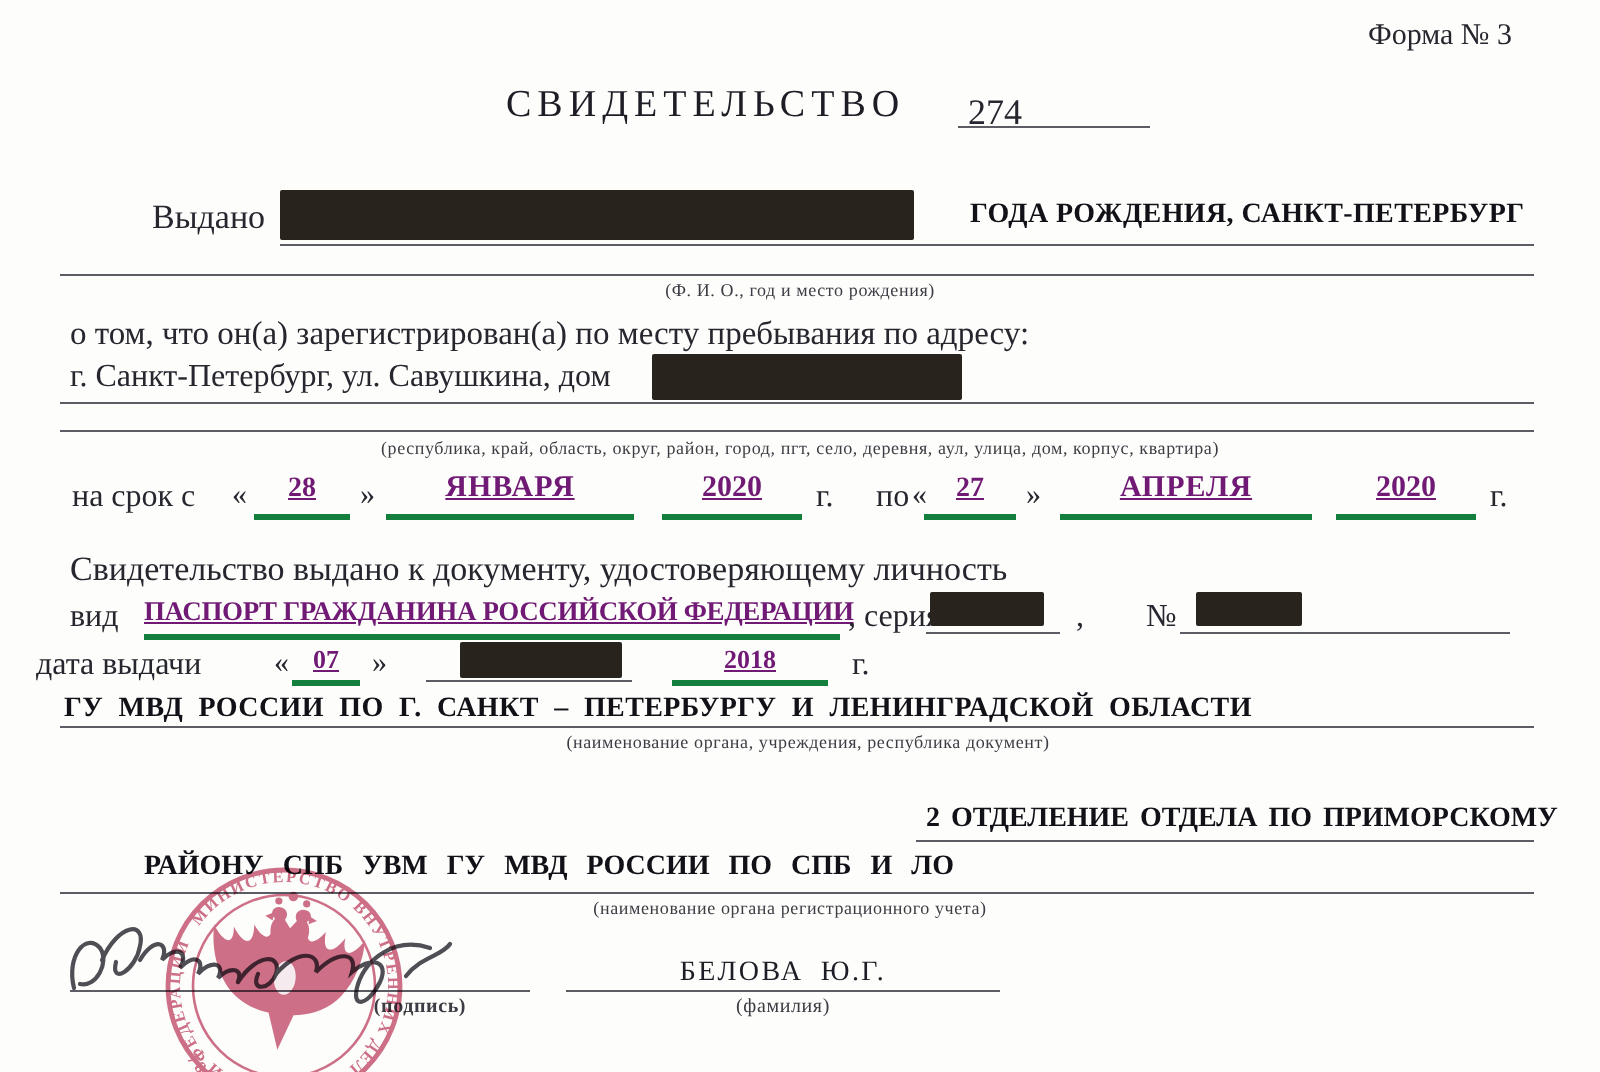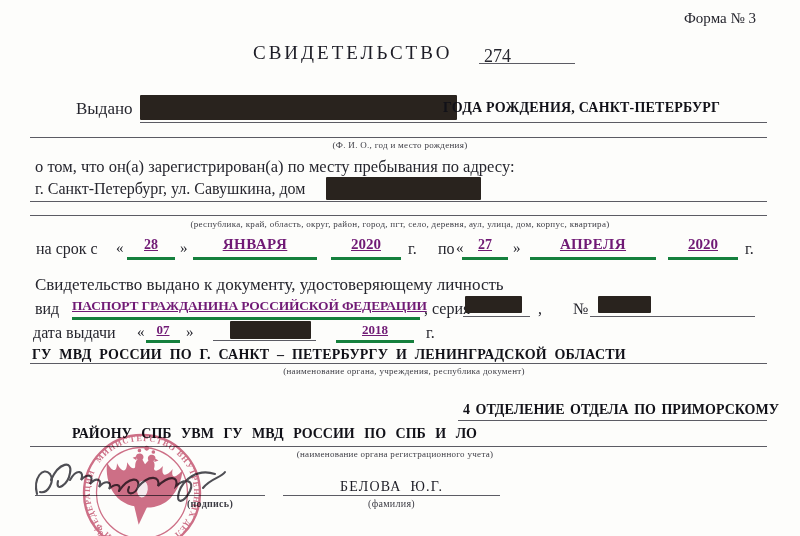--- a/index.html
+++ b/index.html
@@ -30,21 +30,21 @@
 <div class="page">
 
   <div class="abs" style="top:10px;right:44px;font-size:15px;">Форма № 3</div>
 
   <div class="abs title" style="left:253px;top:42px;">СВИДЕТЕЛЬСТВО</div>
   <div class="abs" style="left:484px;top:46px;font-size:18px;">274</div>
   <div class="line" style="left:479px;top:63px;width:96px;"></div>
 
   <div class="abs" style="left:76px;top:99px;font-size:17px;">Выдано</div>
   <div class="redact" style="left:140px;top:95px;width:317px;height:25px;"></div>
-  <div class="abs bold" style="left:443px;top:100px;font-size:14px;letter-spacing:.2px;">ГОДА РОЖДЕНИЯ, САНКТ-ПЕТЕРБУРГ</div>
+  <div class="abs bold" style="left:485px;top:100px;font-size:14px;letter-spacing:.2px;">ГОДА РОЖДЕНИЯ, САНКТ-ПЕТЕРБУРГ</div>
   <div class="line" style="left:140px;top:122px;width:627px;"></div>
   <div class="line" style="left:30px;top:137px;width:737px;"></div>
   <div class="cap" style="left:150px;top:140px;width:500px;">(Ф. И. О., год и место рождения)</div>
 
   <div class="abs body-t" style="left:35px;top:157px;">о том, что он(а) зарегистрирован(а) по месту пребывания по адресу:</div>
   <div class="abs" style="left:35px;top:180px;font-size:16px;">г. Санкт-Петербург, ул. Савушкина, дом</div>
   <div class="redact" style="left:326px;top:177px;width:155px;height:23px;"></div>
   <div class="line" style="left:30px;top:201px;width:737px;"></div>
   <div class="line" style="left:30px;top:215px;width:737px;"></div>
   <div class="cap" style="left:100px;top:219px;width:600px;">(республика, край, область, округ, район, город, пгт, село, деревня, аул, улица, дом, корпус, квартира)</div>
@@ -69,34 +69,34 @@
   <div class="abs" style="left:35px;top:300px;font-size:16px;">вид</div>
   <div class="ufield" style="left:72px;top:298px;width:348px;height:19px;font-size:13.5px;letter-spacing:-0.2px;">ПАСПОРТ ГРАЖДАНИНА РОССИЙСКОЙ ФЕДЕРАЦИИ</div>
   <div class="abs" style="left:424px;top:300px;font-size:16px;">, серия</div>
   <div class="line" style="left:463px;top:316px;width:67px;"></div>
   <div class="redact" style="left:465px;top:296px;width:57px;height:17px;"></div>
   <div class="abs" style="left:538px;top:300px;font-size:16px;">,</div>
   <div class="abs" style="left:573px;top:300px;font-size:16px;">№</div>
   <div class="line" style="left:590px;top:316px;width:165px;"></div>
   <div class="redact" style="left:598px;top:296px;width:53px;height:17px;"></div>
 
-  <div class="abs" style="left:33px;top:324px;font-size:16px;text-align:right;">дата выдачи</div>
+  <div class="abs" style="left:18px;top:324px;font-size:16px;text-align:right;">дата выдачи</div>
   <div class="abs" style="left:137px;top:324px;font-size:15px;">«</div>
   <div class="ufield" style="left:146px;top:322px;width:34px;height:18px;font-size:13px;">07</div>
   <div class="abs" style="left:186px;top:324px;font-size:15px;">»</div>
   <div class="line" style="left:213px;top:340px;width:103px;"></div>
   <div class="redact" style="left:230px;top:321px;width:81px;height:18px;"></div>
   <div class="ufield" style="left:336px;top:322px;width:78px;height:18px;font-size:13px;">2018</div>
   <div class="abs" style="left:426px;top:324px;font-size:16px;">г.</div>
 
   <div class="abs bold" style="left:32px;top:347px;font-size:14px;word-spacing:4px;letter-spacing:.2px;">ГУ МВД РОССИИ ПО Г. САНКТ – ПЕТЕРБУРГУ И ЛЕНИНГРАДСКОЙ ОБЛАСТИ</div>
   <div class="line" style="left:30px;top:363px;width:737px;"></div>
   <div class="cap" style="left:154px;top:366px;width:500px;">(наименование органа, учреждения, республика документ)</div>
 
-  <div class="abs bold" style="left:463px;top:402px;font-size:14px;word-spacing:2px;">4 ОТДЕЛЕНИЕ ОТДЕЛА ПО ПРИМОРСКОМУ</div>
+  <div class="abs bold" style="left:463px;top:402px;font-size:14px;word-spacing:2px;">2 ОТДЕЛЕНИЕ ОТДЕЛА ПО ПРИМОРСКОМУ</div>
   <div class="line" style="left:458px;top:420px;width:309px;"></div>
   <div class="abs bold" style="left:32px;top:426px;font-size:14px;word-spacing:6px;margin-left:40px;">РАЙОНУ СПБ УВМ ГУ МВД РОССИИ ПО СПБ И ЛО</div>
   <div class="line" style="left:30px;top:446px;width:737px;"></div>
   <div class="cap" style="left:145px;top:449px;width:500px;">(наименование органа регистрационного учета)</div>
 
   <div class="line" style="left:35px;top:495px;width:230px;"></div>
   <div class="cap" style="left:150px;top:498px;width:120px;font-size:10px;font-weight:bold;">(подпись)</div>
 
   <div class="abs" style="left:283px;top:479px;width:217px;text-align:center;font-size:14px;letter-spacing:1.2px;word-spacing:4px;color:#1d1d26;">БЕЛОВА Ю.Г.</div>
   <div class="line" style="left:283px;top:495px;width:217px;"></div>

